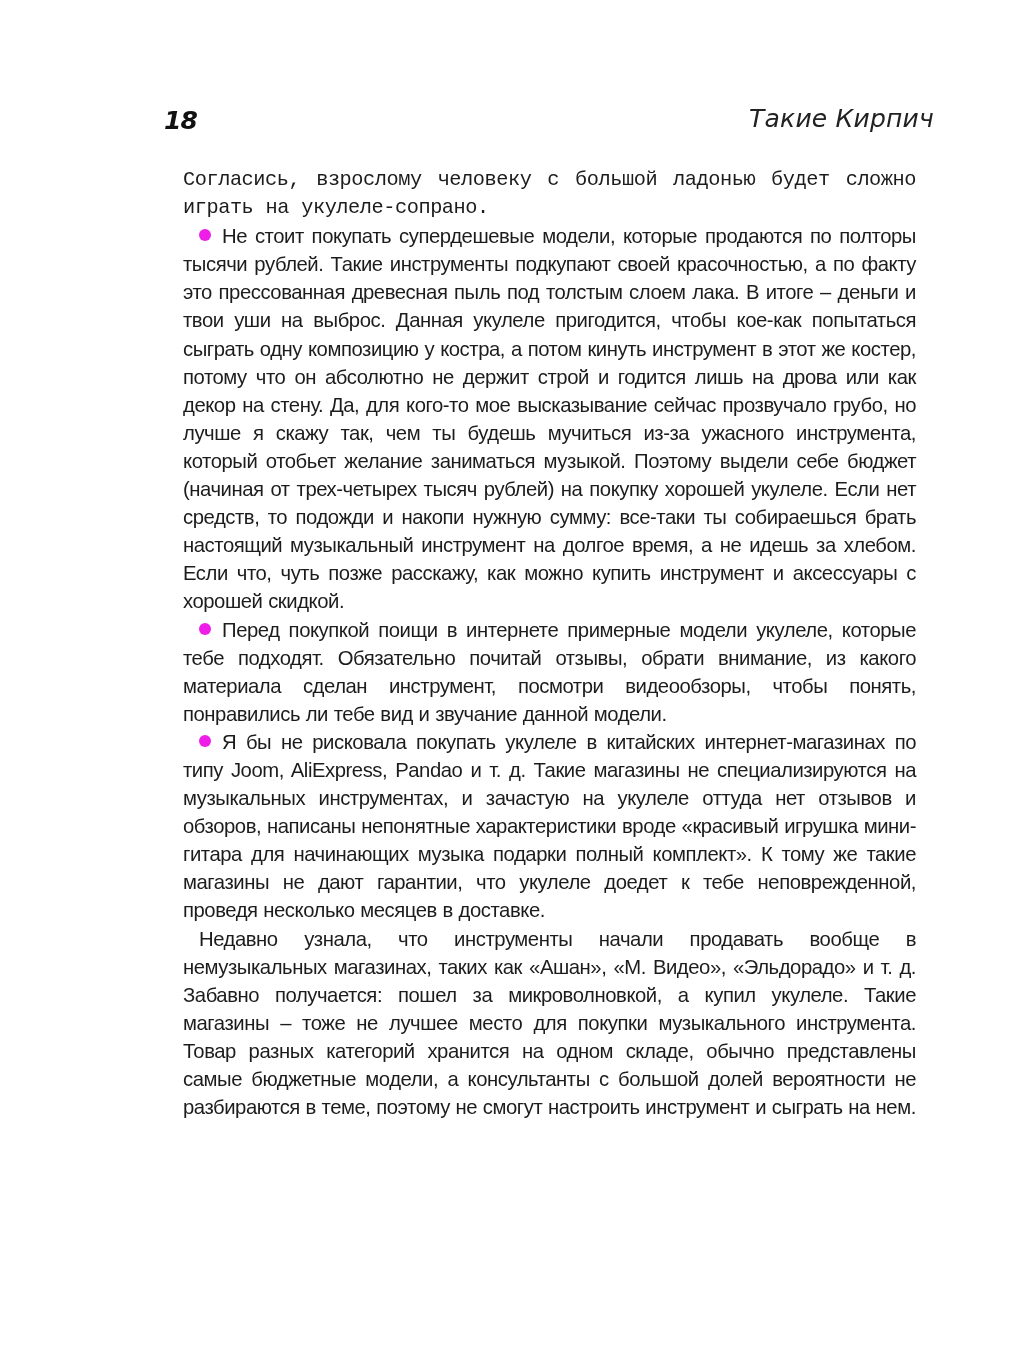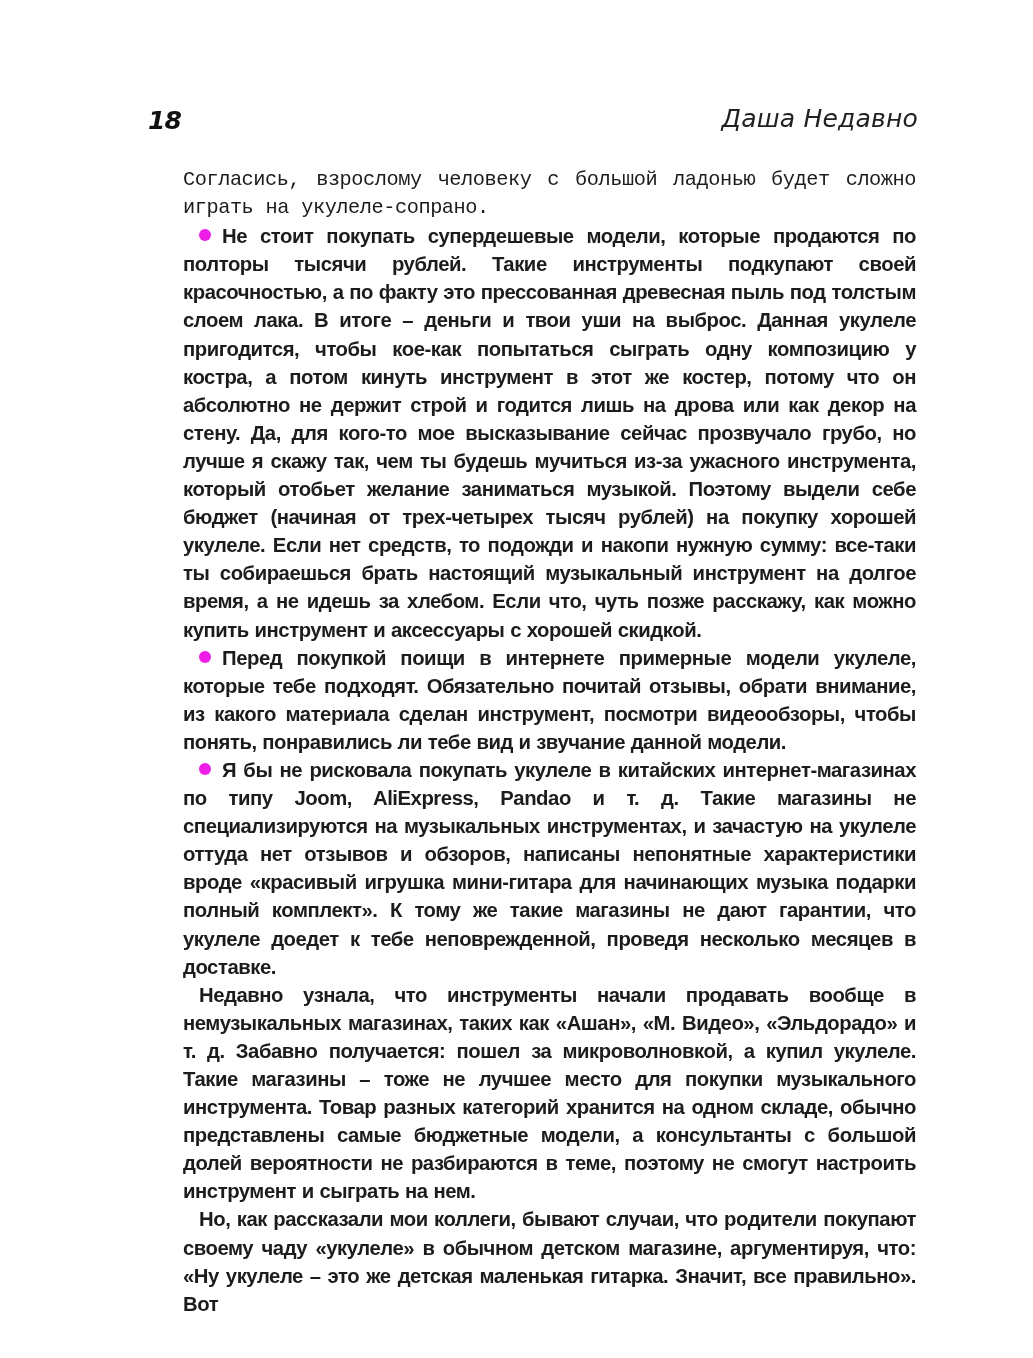--- a/index.html
+++ b/index.html
@@ -11,21 +11,21 @@
       width: 1033px;
       height: 1358px;
       position: relative;
       overflow: hidden;
       color: #1a1a1a;
       font-family: "Liberation Sans", "DejaVu Sans", sans-serif;
     }
     .page-header {
       position: absolute;
       top: 104px;
-      left: 148px;
+      left: 164px;
       width: 770px;
       height: 36px;
     }
     .page-number {
       position: absolute;
       left: 0;
       top: 2px;
       font-family: "DejaVu Sans", sans-serif;
       font-weight: bold;
       font-style: italic;
@@ -59,21 +59,20 @@
       margin: 0;
       text-align: justify;
       text-align-last: left;
       hyphens: manual;
     }
     .bullet-item {
       margin: 0;
       text-align: justify;
       text-align-last: left;
       text-indent: 16px;
-      font-weight: bold;
     }
     .bullet-dot {
       display: inline-block;
       width: 12px;
       height: 12px;
       border-radius: 50%;
       background: #ee1de8;
       margin-right: 11px;
       vertical-align: 2px;
       text-indent: 0;
@@ -81,34 +80,33 @@
     .para.cont {
       text-indent: 0;
       font-family: Liberation Mono, monospace;
     }
   </style>
 </head>
 <body>
 
 <header class="page-header">
   <span class="page-number">18</span>
-  <span class="running-head">Даша Недавно</span>
+  <span class="running-head">Такие Кирпич</span>
 </header>
 
 <main class="body-text">
   <p class="para cont">Согласись, взрослому человеку с большой ладонью будет сложно играть на укулеле-сопрано.</p>
 
   <p class="bullet-item">
     <span class="bullet-dot" style="background: rgb(238, 29, 232);"></span><span>Не стоит покупать супердешевые модели, которые продаются по полторы тысячи рублей. Такие инструменты подкупают своей красочностью, а по факту это прессованная древесная пыль под толстым слоем лака. В итоге – деньги и твои уши на выброс. Данная укулеле пригодится, чтобы кое-как попытаться сыграть одну композицию у костра, а потом кинуть инструмент в этот же костер, потому что он абсолютно не держит строй и годится лишь на дрова или как декор на стену. Да, для кого-то мое высказывание сейчас прозвучало грубо, но лучше я скажу так, чем ты будешь мучиться из-за ужасного инструмента, который отобьет желание заниматься музыкой. Поэтому выдели себе бюджет (начиная от трех-четырех тысяч рублей) на покупку хорошей укулеле. Если нет средств, то подожди и накопи нужную сумму: все-таки ты собираешься брать настоящий музыкальный инструмент на долгое время, а не идешь за хлебом. Если что, чуть позже расскажу, как можно купить инструмент и аксессуары с хорошей скидкой.</span>
   </p>
 
   <p class="bullet-item">
     <span class="bullet-dot" style="background: rgb(238, 29, 232);"></span><span>Перед покупкой поищи в интернете примерные модели укулеле, которые тебе подходят. Обязательно почитай отзывы, обрати внимание, из какого материала сделан инструмент, посмотри видеообзоры, чтобы понять, понравились ли тебе вид и звучание данной модели.</span>
   </p>
 
   <p class="bullet-item">
     <span class="bullet-dot" style="background: rgb(238, 29, 232);"></span><span>Я бы не рисковала покупать укулеле в китайских интернет-магазинах по типу Joom, AliExpress, Pandao и т. д. Такие магазины не специализируются на музыкальных инструментах, и зачастую на укулеле оттуда нет отзывов и обзоров, написаны непонятные характеристики вроде «красивый игрушка мини-гитара для начинающих музыка подарки полный комплект». К тому же такие магазины не дают гарантии, что укулеле доедет к тебе неповрежденной, проведя несколько месяцев в доставке.</span>
   </p>
 
   <p class="bullet-item">Недавно узнала, что инструменты начали продавать вообще в немузыкальных магазинах, таких как «Ашан», «М. Видео», «Эльдорадо» и т. д. Забавно получается: пошел за микроволновкой, а купил укулеле. Такие магазины – тоже не лучшее место для покупки музыкального инструмента. Товар разных категорий хранится на одном складе, обычно представлены самые бюджетные модели, а консультанты с большой долей вероятности не разбираются в теме, поэтому не смогут настроить инструмент и сыграть на нем.</p>
 
-  <p class="bullet-item">Но, как рассказали мои коллеги, бывают случаи, что родители покупают своему чаду «укулеле» в обычном детском магазине, аргументируя, что: «Ну укулеле – это же детская маленькая гитарка. Значит, все правильно». Вот</p>
 </main>
 
 </body></html>

